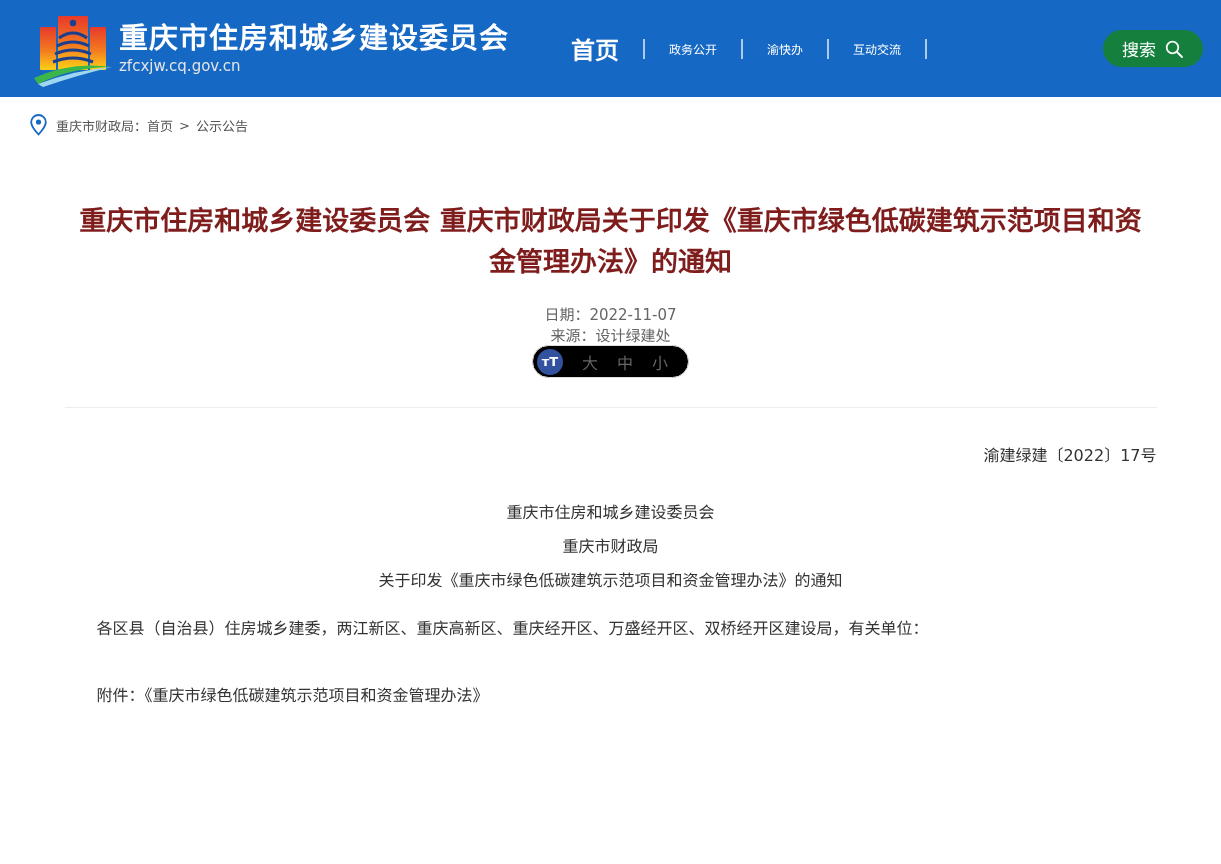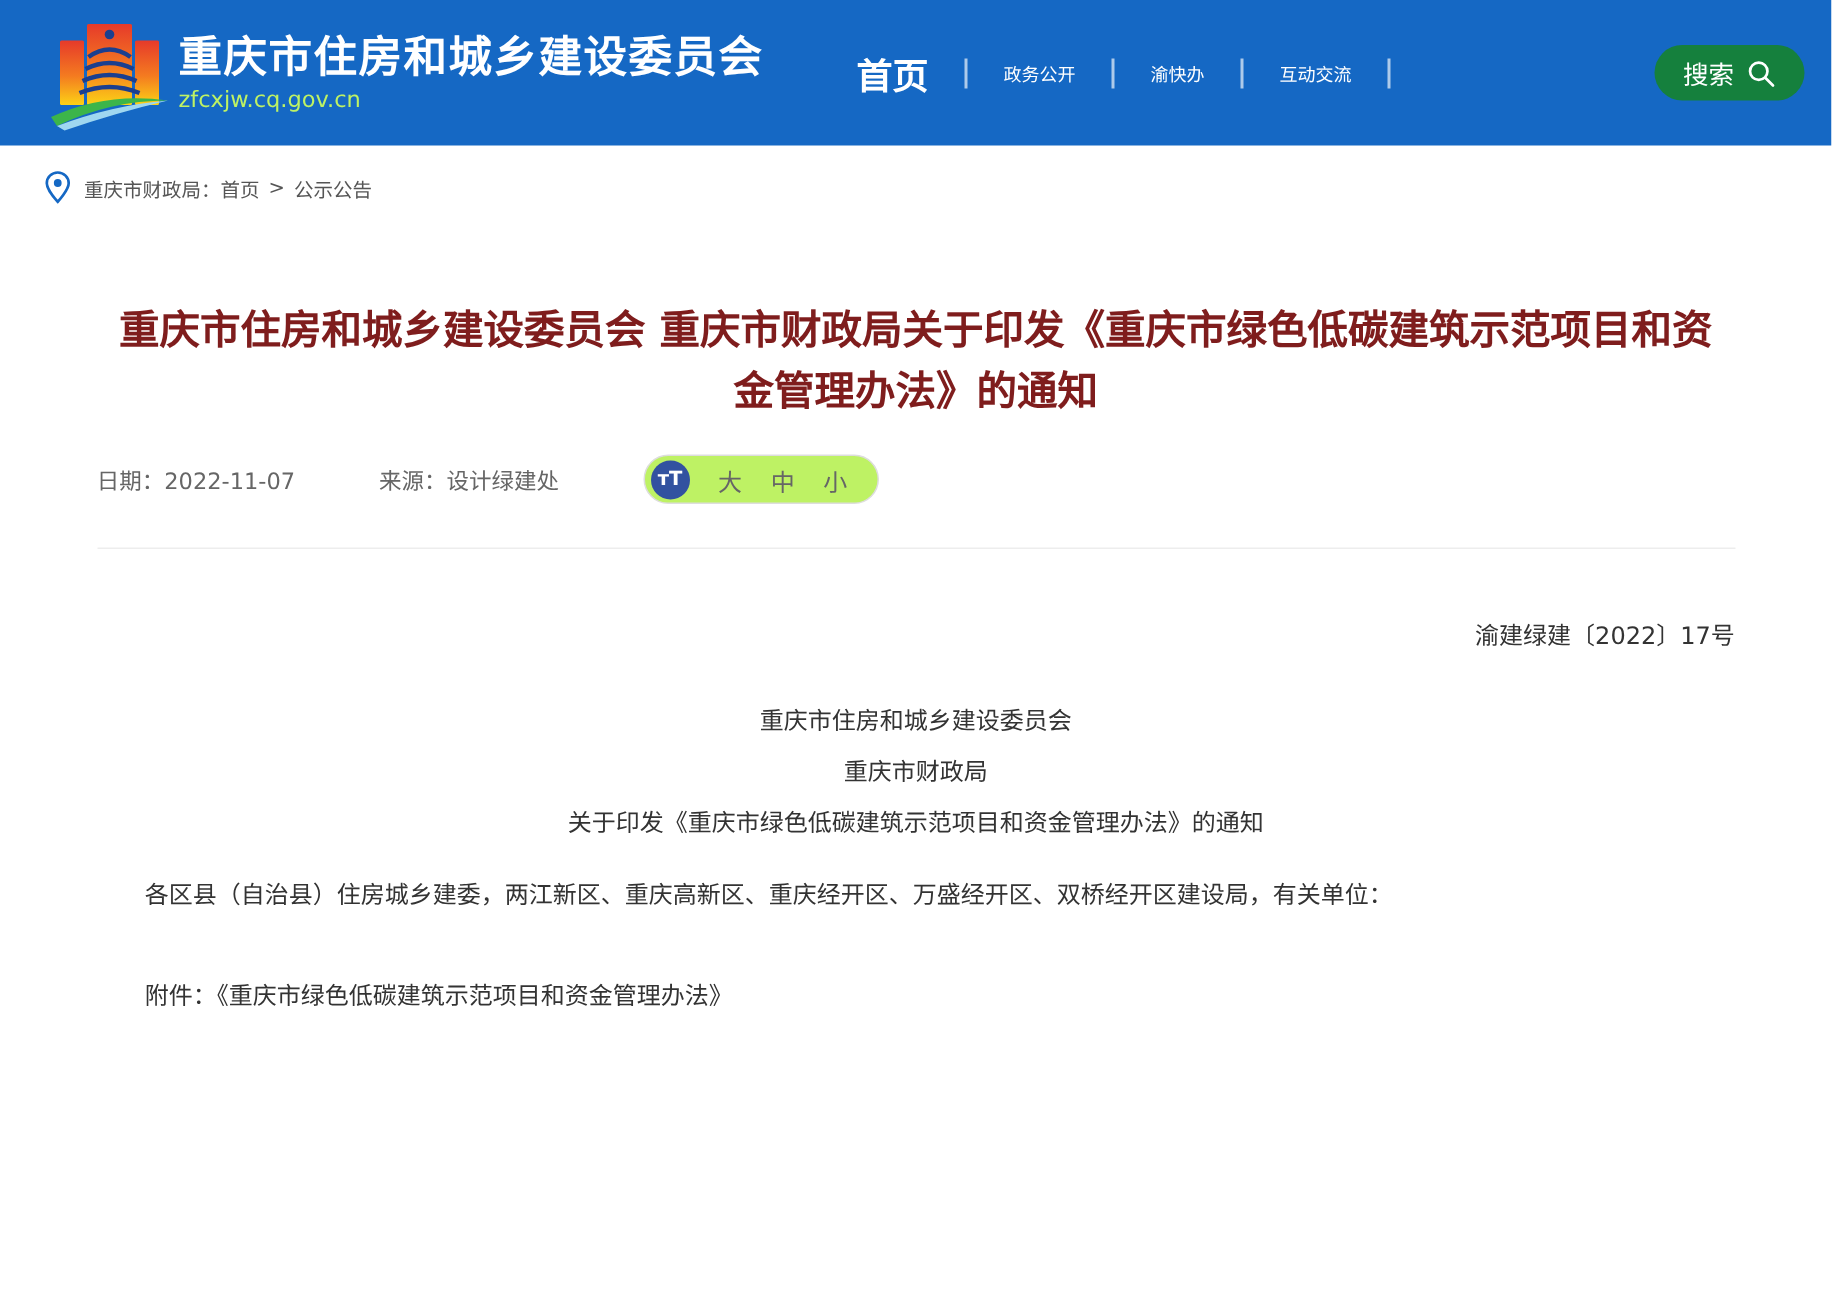--- a/index.html
+++ b/index.html
@@ -10,21 +10,21 @@
     height: 97px;
     background: #1568c4;
     display: flex;
     align-items: center;
     padding: 0 18px 0 33px;
   }
   .logo-block { display: flex; align-items: center; cursor: pointer; }
   .logo-icon { width: 80px; height: 84px; flex: 0 0 auto; }
   .site-id { margin-left: 6px; color: #ffffff; }
   .site-name { font-size: 29px; font-weight: bold; letter-spacing: 1px; line-height: 1.15; }
-  .site-url { font-size: 15px; color: #bef264; margin-top: 1px; font-weight: normal; }
+  .site-url { font-size: 15px; color: #e5e5e5; margin-top: 1px; font-weight: normal; }
 
   .main-nav { display: flex; align-items: center; margin-left: 62px; color: #ffffff; }
   .nav-item { color: #ffffff; text-decoration: none; font-size: 12px; white-space: nowrap; cursor: pointer; }
   .nav-item.active { font-size: 24px; font-weight: bold; }
   .nav-sep { width: 2px; height: 20px; background: rgba(255,255,255,0.65); margin: 0 24px; }
 
   .search-btn {
     margin-left: auto;
     min-width: 100px;
     height: 37px;
@@ -63,55 +63,55 @@
     font-size: 27px;
     font-weight: bold;
     color: #7f1d1d;
     line-height: 41px;
   }
 
   .meta-row {
     margin-top: 21px;
     display: flex;
     align-items: center;
-    justify-content: flex-start;
-    gap: 56px;
+    justify-content: space-between;
     font-size: 15px;
     color: #666666;
+    flex-direction: column;
   }
   .meta-item { white-space: nowrap; }
 
   .fontsize-widget {
     display: flex;
     align-items: center;
     border: 1px solid #dddddd;
     border-radius: 17px;
     height: 33px;
     padding: 0 20px 0 4px;
     gap: 19px;
-    background: #bef264;
+    background: #000000;
   }
   .fs-icon {
     width: 26px; height: 26px;
     border-radius: 50%;
     background: #3252a0;
     color: #ffffff;
     font-size: 13px;
     font-weight: bold;
     display: flex;
     align-items: center;
     justify-content: center;
     letter-spacing: 0;
   }
   .fs-opt { color: #666666; font-size: 16px; cursor: pointer; }
 
   .divider { margin-top: 29px; border-top: 1px solid #ededed; }
 
   .doc-body { font-size: 16px; }
-  .doc-number { margin-top: 44px; text-align: right; }
+  .doc-number { margin-top: 34px; text-align: right; }
   .org-line { text-align: center; margin-top: 10px; }
   .org-line.first { margin-top: 33px; }
   .addressee { margin-top: 23px; text-indent: 2em; line-height: 30px; }
   .body-para { margin-top: 12px; text-indent: 2em; line-height: 33px; text-align: justify; }
   .attachment { margin-top: 38px; text-indent: 2em; }
 </style>
 </head>
 <body>
 
 <header class="site-header">

